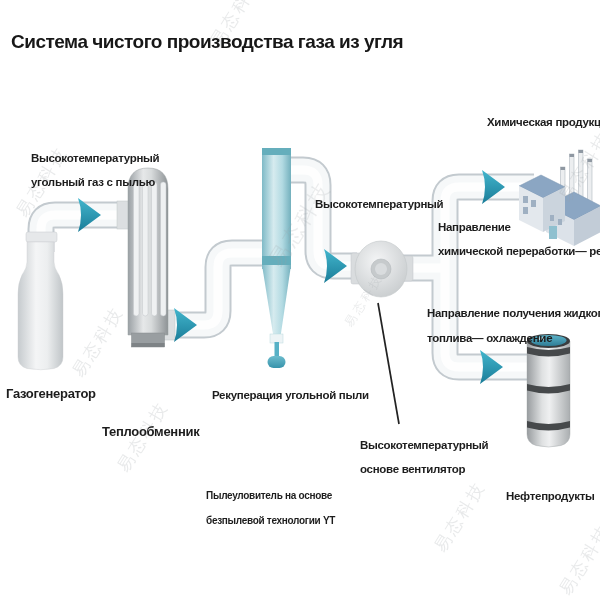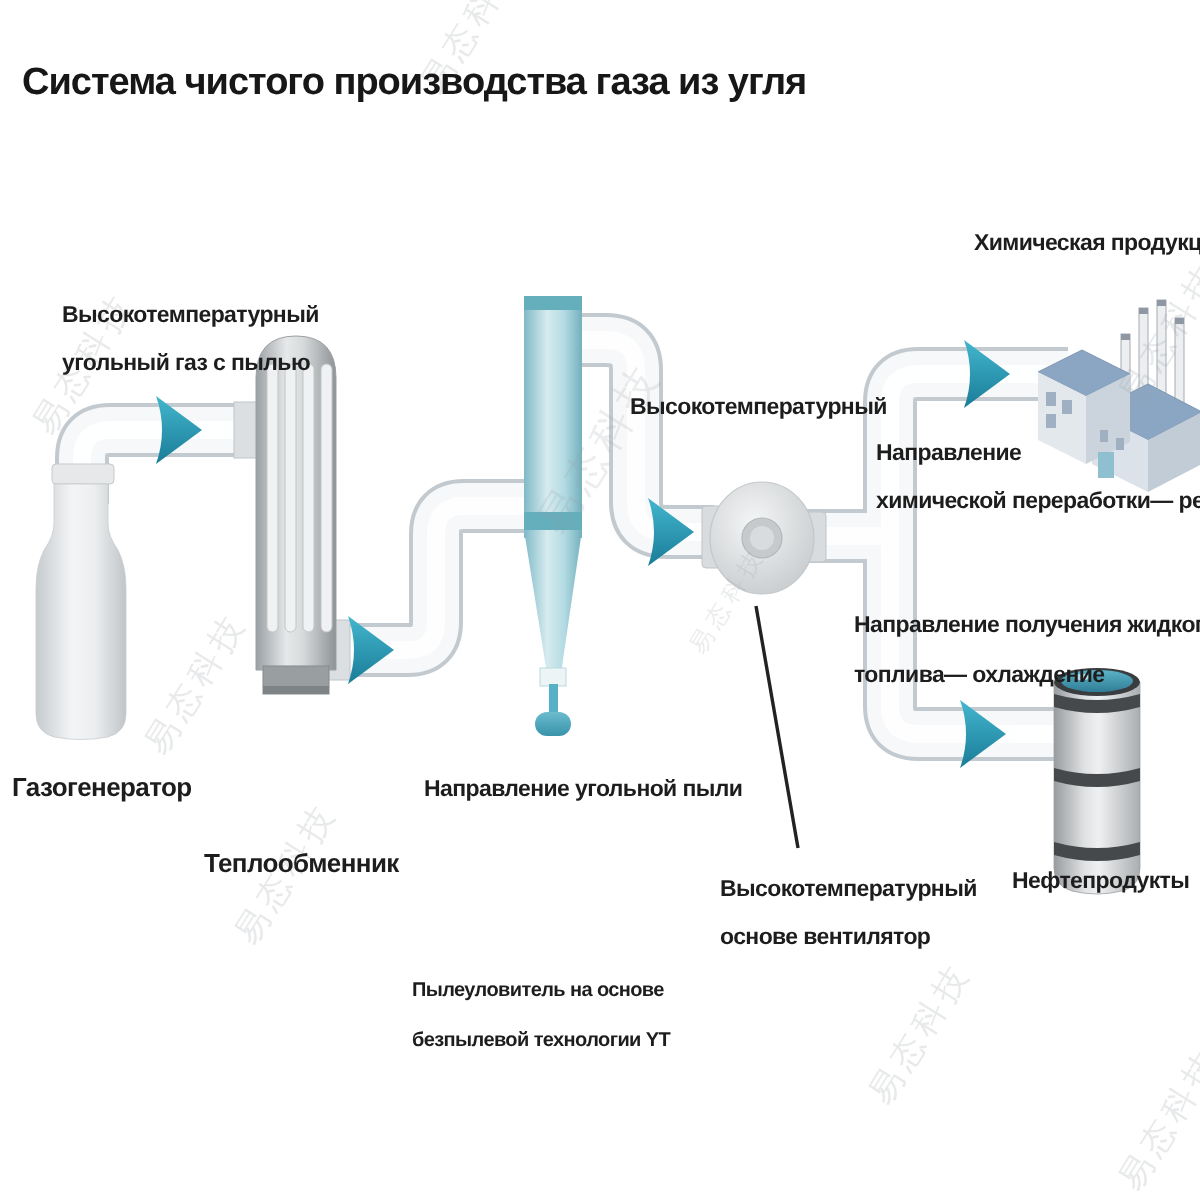--- a/index.html
+++ b/index.html
@@ -205,21 +205,21 @@
 
   <div class="lbl fs12 lh24" style="left:31px;top:146px;">
     <div>Высокотемпературный</div>
     <div>угольный газ с пылью</div>
   </div>
 
   <div class="lbl fs13" style="left:6px;top:386px;">Газогенератор</div>
 
   <div class="lbl fs13" style="left:102px;top:403px;margin-top:21px;">Теплообменник</div>
 
-  <div class="lbl fs12" style="left:212px;top:389px;">Направление угольной пыли</div>
+  <div class="lbl fs12" style="left:212px;top:389px;">Рекуперация угольной пыли</div>
 
   <div class="lbl fs12 lh25" style="left:206px;top:483px;font-size:10px;">
     <div>Пылеуловитель на основе</div>
     <div>безпылевой технологии YT</div>
   </div>
 
   <div class="lbl fs12 lh25" style="left:315px;top:192px;">
     <div>Высокотемпературный</div>
   </div>
 
@@ -233,15 +233,15 @@
   <div class="lbl fs12 lh24" style="left:438px;top:215px;">
     <div>Направление</div>
     <div>химической переработки— реакция</div>
   </div>
 
   <div class="lbl fs12 lh25" style="left:427px;top:301px;">
     <div>Направление получения жидкого</div>
     <div>топлива— охлаждение</div>
   </div>
 
-  <div class="lbl fs12" style="left:506px;top:435px;">Нефтепродукты</div>
+  <div class="lbl fs12" style="left:506px;top:490px;">Нефтепродукты</div>
 
 </div>
 
 </body></html>

